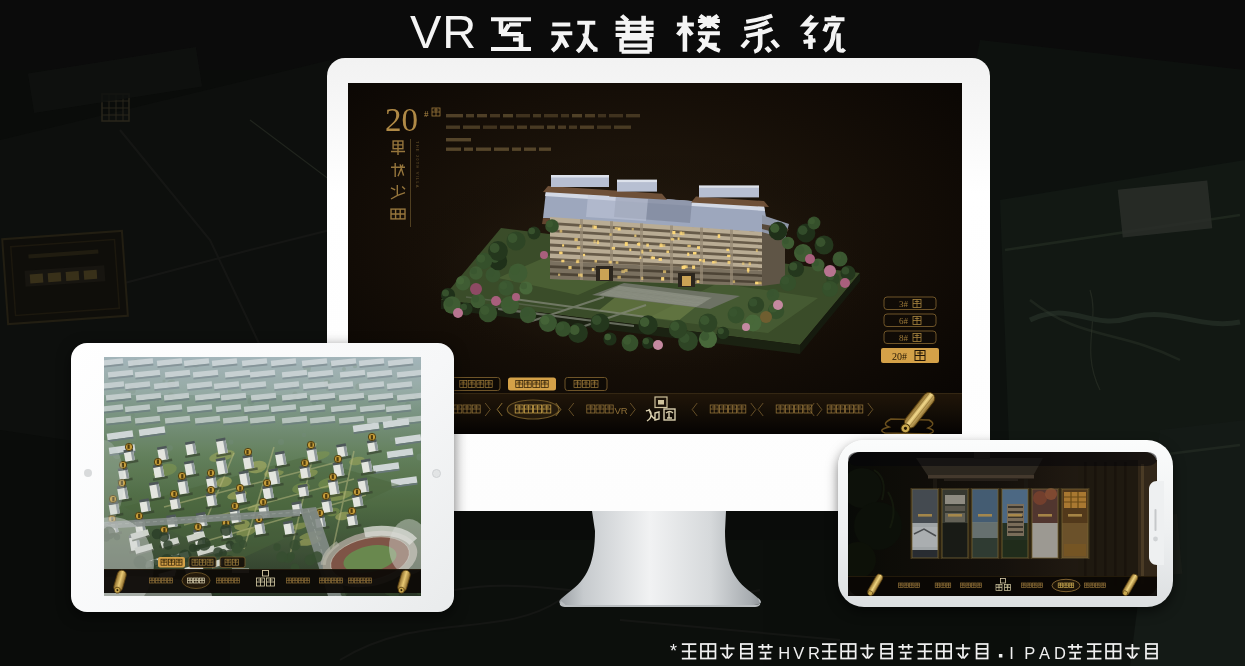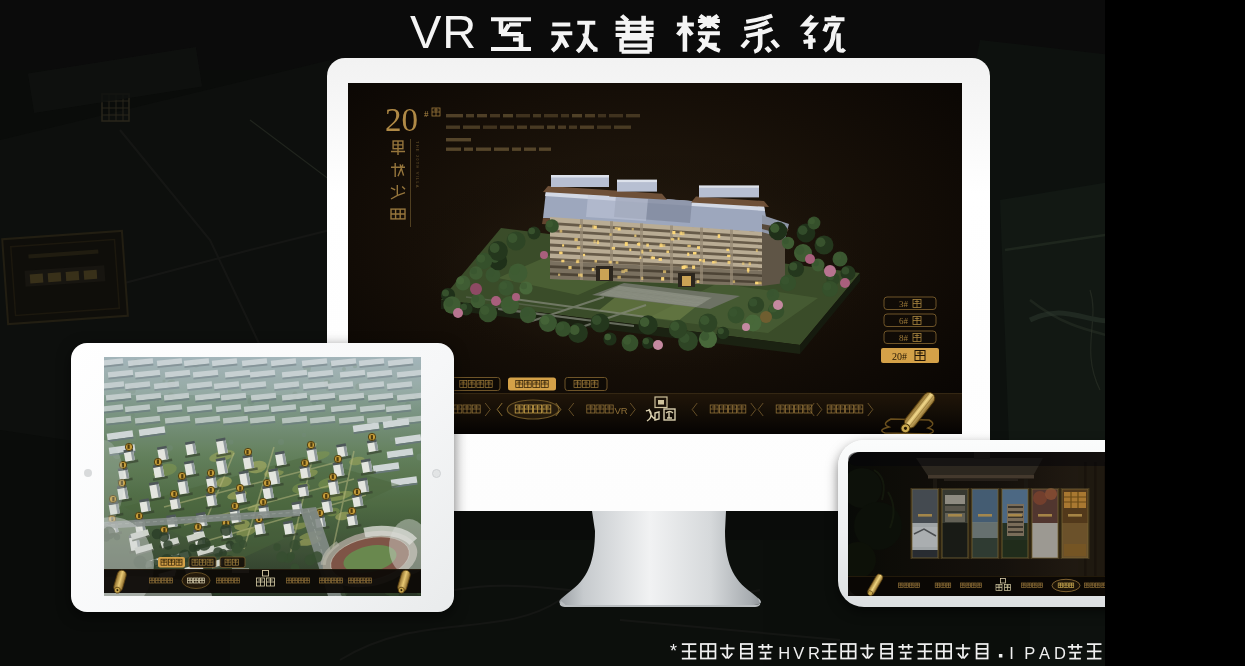--- a/index.html
+++ b/index.html
@@ -1,16 +1,16 @@
 <!DOCTYPE html>
 <html><head>
 <meta charset="utf-8">
 <style>
 html,body{margin:0;padding:0;background:#000;}
-#stage{position:relative;width:1105px;height:666px;background:#0a0c0a;overflow:hidden;font-family:"Liberation Sans",sans-serif;}
+#stage{position:relative;width:1245px;height:666px;background:#0a0c0a;overflow:hidden;font-family:"Liberation Sans",sans-serif;}
 #stage *{box-sizing:border-box;}
 .abs{position:absolute;}
 </style>
 </head>
 <body>
 <div id="stage">
 
 <svg class="abs" style="left:0px;top:0px" width="1245" height="666" viewBox="0 0 1245 666">
   <rect width="1245" height="666" fill="#0a0c0a"></rect>
   <rect x="0" y="0" width="1245" height="70" fill="#0b0b0b"></rect>

